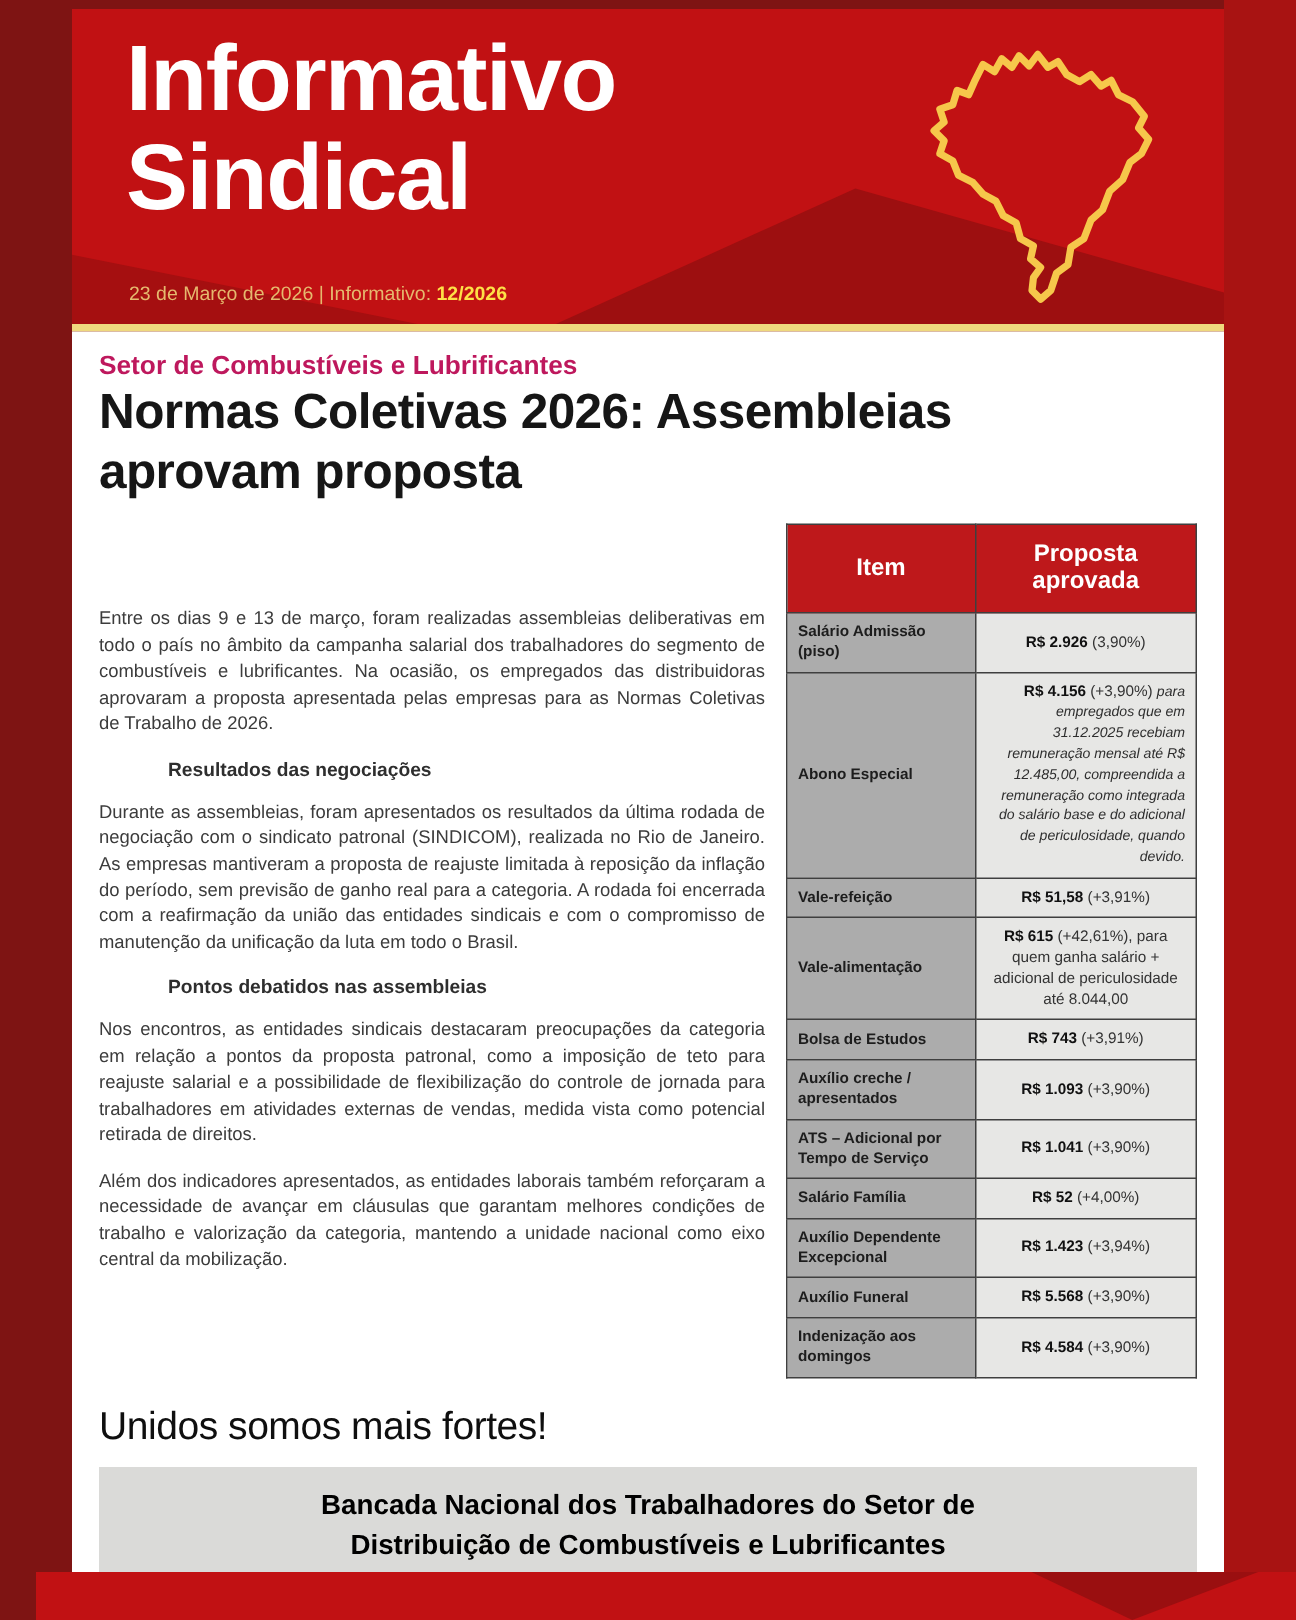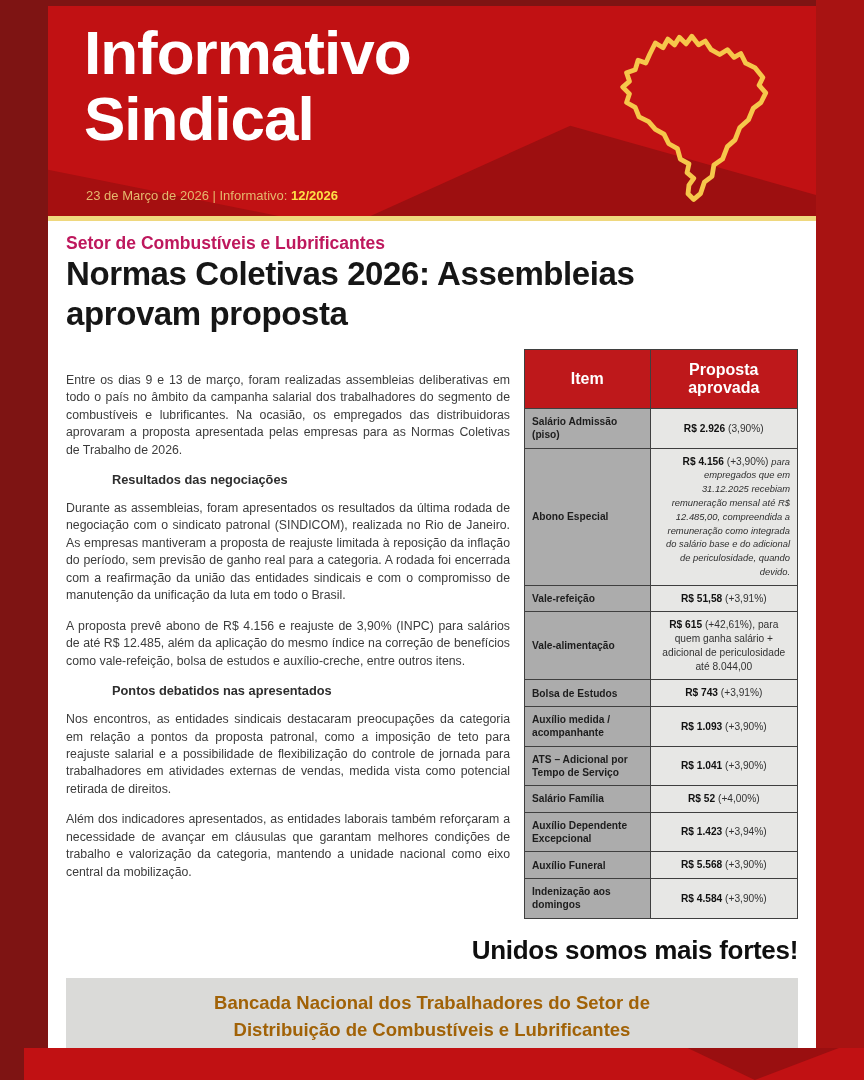--- a/index.html
+++ b/index.html
@@ -63,25 +63,25 @@
     padding:6px 7px; width:46%; line-height:1.3;
   }
   .proposal-table td.value-cell {
     background:#E7E7E5; color:#333333; font-size:10.2px; text-align:center;
     padding:6px 7px; line-height:1.35;
   }
   .proposal-table td.value-cell .vb { font-weight:700; color:#111111; }
   .proposal-table td.value-cell.align-right { text-align:right; }
   .proposal-table td.value-cell .vi { font-style:italic; font-size:9.4px; color:#2E2E2E; }
 
-  .slogan { text-align:right; font-weight:700; font-size:26px; color:#0F0F0F; margin:16px 0 12px 0; letter-spacing:-0.3px; }
+  .slogan { text-align:left; font-weight:400; font-size:26px; color:#0F0F0F; margin:16px 0 12px 0; letter-spacing:-0.3px; }
 
   
   .gray-box { margin-top:auto; background:#DADAD8; padding:12px 14px 10px 14px; }
-  .org-title { text-align:center; color:#a16207; font-weight:700; font-size:18.5px; line-height:1.45; margin-bottom:8px; }
+  .org-title { text-align:center; color:#000000; font-weight:700; font-size:18.5px; line-height:1.45; margin-bottom:8px; }
 
   
   .bottom-band { position:absolute; left:24px; right:0; bottom:0; height:32px; background:#C11113; overflow:hidden; }
   .bottom-band::after{
     content:""; position:absolute; inset:0; background:#9A0F10;
     clip-path:polygon(79% 0, 97% 0, 87% 100%);
   }
 </style>
 </head>
 <body>
@@ -111,22 +111,21 @@
     <div class="kicker">Setor de Combustíveis e Lubrificantes</div>
 
     <h1 class="headline"><span class="hl-bold">Normas Coletivas 2026:</span><span> Assembleias aprovam proposta</span></h1>
 
     <div class="columns">
 
       <div class="article-col">
         <p>Entre os dias 9 e 13 de março, foram realizadas assembleias deliberativas em todo o país no âmbito da campanha salarial dos trabalhadores do segmento de combustíveis e lubrificantes. Na ocasião, os empregados das distribuidoras aprovaram a proposta apresentada pelas empresas para as Normas Coletivas de Trabalho de 2026.</p>
         <h3>Resultados das negociações</h3>
         <p>Durante as assembleias, foram apresentados os resultados da última rodada de negociação com o sindicato patronal (SINDICOM), realizada no Rio de Janeiro. As empresas mantiveram a proposta de reajuste limitada à reposição da inflação do período, sem previsão de ganho real para a categoria. A rodada foi encerrada com a reafirmação da união das entidades sindicais e com o compromisso de manutenção da unificação da luta em todo o Brasil.</p>
-        <p>A proposta prevê abono de R$ 4.156 e reajuste de 3,90% (INPC) para salários de até R$ 12.485, além da aplicação do mesmo índice na correção de benefícios como vale-refeição, bolsa de estudos e auxílio-creche, entre outros itens.</p>
-        <h3>Pontos debatidos nas apresentados</h3>
+        <h3>Pontos debatidos nas assembleias</h3>
         <p>Nos encontros, as entidades sindicais destacaram preocupações da categoria em relação a pontos da proposta patronal, como a imposição de teto para reajuste salarial e a possibilidade de flexibilização do controle de jornada para trabalhadores em atividades externas de vendas, medida vista como potencial retirada de direitos.</p>
         <p>Além dos indicadores apresentados, as entidades laborais também reforçaram a necessidade de avançar em cláusulas que garantam melhores condições de trabalho e valorização da categoria, mantendo a unidade nacional como eixo central da mobilização.</p>
       </div>
 
       <table class="proposal-table">
         <thead>
           <tr>
             <th>Item</th>
             <th>Proposta aprovada</th>
           </tr>
@@ -146,21 +145,21 @@
           </tr>
           <tr>
             <td class="item-cell">Vale-alimentação</td>
             <td class="value-cell"><span class="vb">R$ 615</span><span> (+42,61%), para quem ganha salário + adicional de periculosidade até 8.044,00</span></td>
           </tr>
           <tr>
             <td class="item-cell">Bolsa de Estudos</td>
             <td class="value-cell"><span class="vb">R$ 743</span><span> (+3,91%)</span></td>
           </tr>
           <tr>
-            <td class="item-cell">Auxílio medida / acompanhante</td>
+            <td class="item-cell">Auxílio creche / apresentados</td>
             <td class="value-cell"><span class="vb">R$ 1.093</span><span> (+3,90%)</span></td>
           </tr>
           <tr>
             <td class="item-cell">ATS – Adicional por Tempo de Serviço</td>
             <td class="value-cell"><span class="vb">R$ 1.041</span><span> (+3,90%)</span></td>
           </tr>
           <tr>
             <td class="item-cell">Salário Família</td>
             <td class="value-cell"><span class="vb">R$ 52</span><span> (+4,00%)</span></td>
           </tr>

